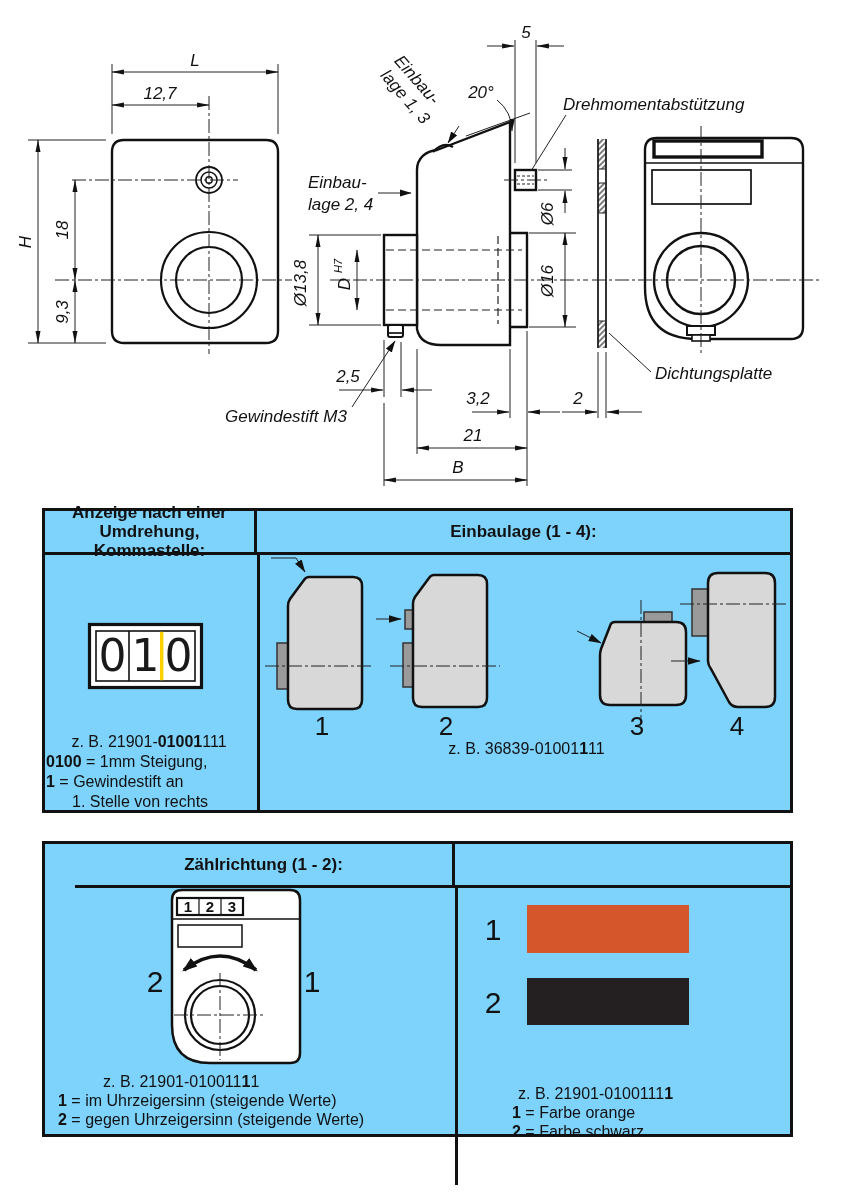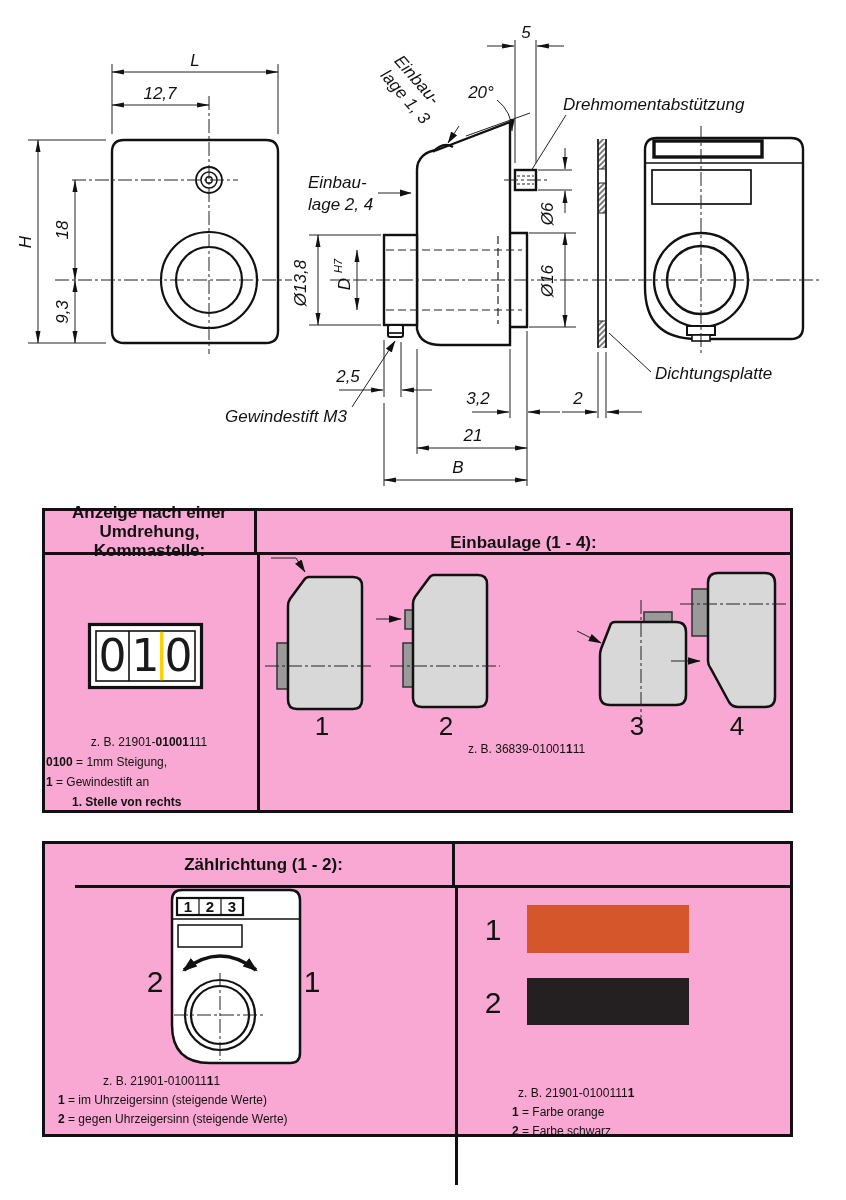--- a/index.html
+++ b/index.html
@@ -13,27 +13,27 @@
   .thin{fill:none;stroke:#222;stroke-width:1;}
   .cl{fill:none;stroke:#222;stroke-width:1;stroke-dasharray:14 3 3 3;}
   .hid{fill:none;stroke:#222;stroke-width:1.2;stroke-dasharray:8 4;}
   .hid2{fill:none;stroke:#222;stroke-width:1;stroke-dasharray:3 2;}
   .dim-t{font-family:"Liberation Sans",sans-serif;font-style:italic;font-size:17px;fill:#111;}
   .dim-s{font-family:"Liberation Sans",sans-serif;font-style:italic;font-size:11px;fill:#111;}
   .num-t{font-family:"Liberation Sans",sans-serif;font-size:26px;fill:#111;}
   .dig-t{font-family:"DejaVu Sans",sans-serif;font-size:44px;fill:#1a1a1a;}
   .dig-s{font-family:"Liberation Sans",sans-serif;font-size:15px;font-weight:bold;fill:#111;}
   
-  .tbl{position:absolute;box-sizing:border-box;border:3px solid #111;background:#f9a8d4;}
+  .tbl{position:absolute;box-sizing:border-box;border:3px solid #111;background:#7dd3fc;}
   .thead{display:flex;height:44px;box-sizing:border-box;border-bottom:3px solid #111;}
   .hcell{display:flex;align-items:center;justify-content:center;text-align:center;
          font-weight:bold;font-size:17px;line-height:19px;box-sizing:border-box;}
   .vdiv{border-right:3px solid #111;}
   
-  .cap{position:absolute;font-size:12px;line-height:20px;color:#111;}
+  .cap{position:absolute;font-size:16px;line-height:20px;color:#111;}
   .cap b{font-weight:bold;}
   .ctr{text-align:center;}
 </style>
 </head>
 <body>
 
 <div class="canvas">
 
   <svg style="left:0;top:0" width="846" height="500" viewBox="0 0 846 500">
     <defs>
@@ -202,21 +202,21 @@
   </svg>
 
   <div class="tbl" style="left:42px;top:508px;width:751px;height:305px;">
     <div class="thead">
       <div class="hcell vdiv" style="width:212px;">
         <div>
           <div>Anzeige nach einer</div>
           <div>Umdrehung, Kommastelle:</div>
         </div>
       </div>
-      <div class="hcell" style="flex:1;align-items:flex-end;">
+      <div class="hcell" style="flex:1;">
         <div>Einbaulage (1 - 4):</div>
       </div>
     </div>
     <div style="display:flex;height:258px;">
       <div class="vdiv" style="width:212px;"></div>
       <div style="flex:1;"></div>
     </div>
   </div>
 
   <svg style="left:87px;top:622px" width="118" height="70" viewBox="0 0 118 70">
@@ -226,21 +226,21 @@
     <rect x="73" y="9.8" width="3.4" height="48.4" fill="#ffd000"></rect>
     <text class="dig-t" x="25.5" y="49" text-anchor="middle">0</text>
     <text class="dig-t" x="58.5" y="49" text-anchor="middle">1</text>
     <text class="dig-t" x="91.5" y="49" text-anchor="middle">0</text>
   </svg>
 
   <div class="cap" style="left:46px;top:732px;width:206px;">
     <div class="ctr"><span>z. B. 21901-</span><b>01001</b><span>111</span></div>
     <div><b>0100</b><span> = 1mm Steigung,</span></div>
     <div><b>1</b><span> = Gewindestift an</span></div>
-    <div style="padding-left:26px;font-weight:bold;"><span>1. Stelle von rechts</span></div>
+    <div style="padding-left:26px;"><span>1. Stelle von rechts</span></div>
   </div>
 
   <svg style="left:260px;top:552px" width="533" height="198" viewBox="0 0 533 198">
     <defs>
       <marker id="mC" viewBox="0 0 10 7" refX="9.5" refY="3.5" markerWidth="13" markerHeight="9.1" orient="auto-start-reverse" markerUnits="userSpaceOnUse">
         <path d="M0,0.5 L10,3.5 L0,6.5 Z" fill="#111"></path>
       </marker>
     </defs>
 
     <g>

